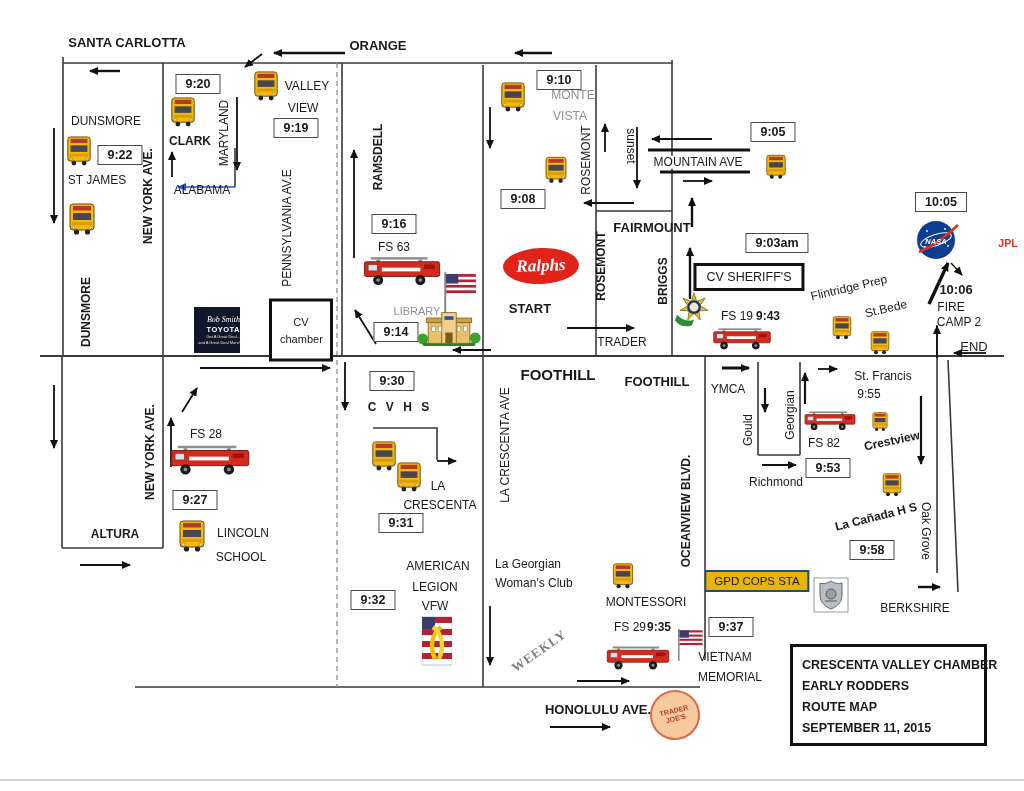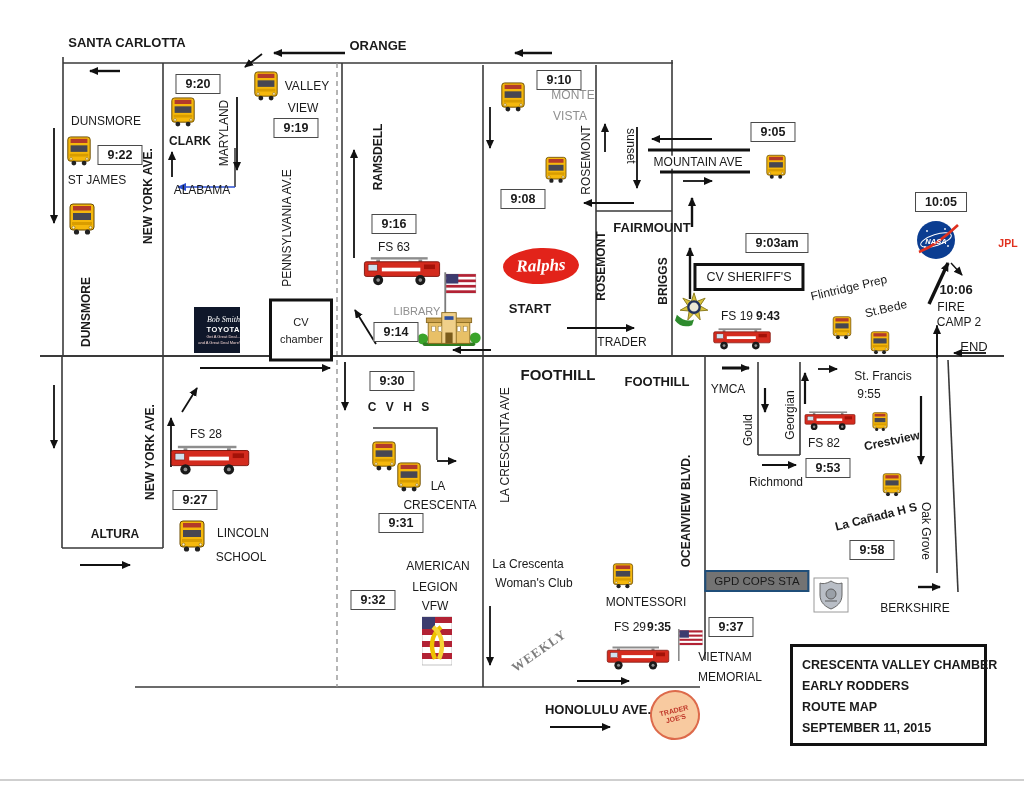--- a/index.html
+++ b/index.html
@@ -16,21 +16,21 @@
   .fs11{font-size:11px;} .fs13{font-size:13px;} .fs15{font-size:15px;}
   .tbox{position:absolute;transform:translate(-50%,-50%);border:1.6px solid #4a4a4a;
         background:#fff;font-weight:bold;font-size:12.5px;padding:2px 9px;
         white-space:nowrap;z-index:4;}
   .startbox{position:absolute;transform:translate(-50%,-50%);border:1.6px solid #4a4a4a;
         background:#fff;text-align:center;font-weight:bold;font-size:12px;
         padding:4px 6px;line-height:1.6;z-index:4;}
   .sheriffbox{position:absolute;transform:translate(-50%,-50%);border:3.5px solid #111;
         background:#fff;font-size:12.5px;padding:4px 10px;white-space:nowrap;z-index:4;}
   .gpdbox{position:absolute;transform:translate(-50%,-50%);border:2.5px solid #1f4e79;
-        background:#737373;font-size:11.5px;padding:3px 8px;white-space:nowrap;z-index:4;}
+        background:#eab308;font-size:11.5px;padding:3px 8px;white-space:nowrap;z-index:4;}
   .chamberbox{position:absolute;transform:translate(-50%,-50%);border:3px solid #111;
         background:#fff;font-size:11px;text-align:center;padding:12px 8px;line-height:1.5;z-index:4;}
   .titlebox{position:absolute;left:790px;top:644px;width:182px;height:88px;border:3.5px solid #111;
         background:#fff;padding:8px 0 0 9px;z-index:4;}
   .titlebox div{font-weight:bold;font-size:12.5px;line-height:21px;white-space:nowrap;}
   .ralphs{position:absolute;left:541px;top:266px;width:76px;height:36px;
         transform:translate(-50%,-50%) rotate(-2deg);background:#e2231a;border-radius:50%;
         display:flex;align-items:center;justify-content:center;z-index:3;}
   .ralphs span{color:#fff;font-family:"Liberation Serif",serif;font-style:italic;
         font-weight:bold;font-size:17px;}
@@ -383,21 +383,21 @@
   <div class="lbl" style="left:730px;top:677px">MEMORIAL</div>
   <div class="lbl" style="left:646px;top:602px">MONTESSORI</div>
   <div class="lbl" style="left:630px;top:627px">FS 29</div>
   <div class="lbl b" style="left:659px;top:627px">9:35</div>
   <div class="lbl b" style="left:400px;top:407px;letter-spacing:3px">C V H S</div>
   <div class="lbl" style="left:438px;top:486px">LA</div>
   <div class="lbl" style="left:440px;top:505px">CRESCENTA</div>
   <div class="lbl" style="left:438px;top:566px">AMERICAN</div>
   <div class="lbl" style="left:435px;top:587px">LEGION</div>
   <div class="lbl" style="left:435px;top:606px">VFW</div>
-  <div class="lbl" style="left:528px;top:564px">La Crescenta</div>
+  <div class="lbl" style="left:528px;top:564px">La Georgian</div>
   <div class="lbl" style="left:534px;top:583px">Woman's Club</div>
   <div class="lbl weekly" style="left:539px;top:651px;transform:translate(-50%,-50%) rotate(-35deg)">WEEKLY</div>
   <div class="lbl" style="left:206px;top:434px">FS 28</div>
   <div class="lbl" style="left:243px;top:533px">LINCOLN</div>
   <div class="lbl" style="left:241px;top:557px">SCHOOL</div>
 
   <div class="tbox" style="left:198px;top:84px">9:20</div>
   <div class="tbox" style="left:296px;top:128px">9:19</div>
   <div class="tbox" style="left:120px;top:155px">9:22</div>
   <div class="tbox" style="left:394px;top:224px">9:16</div>

